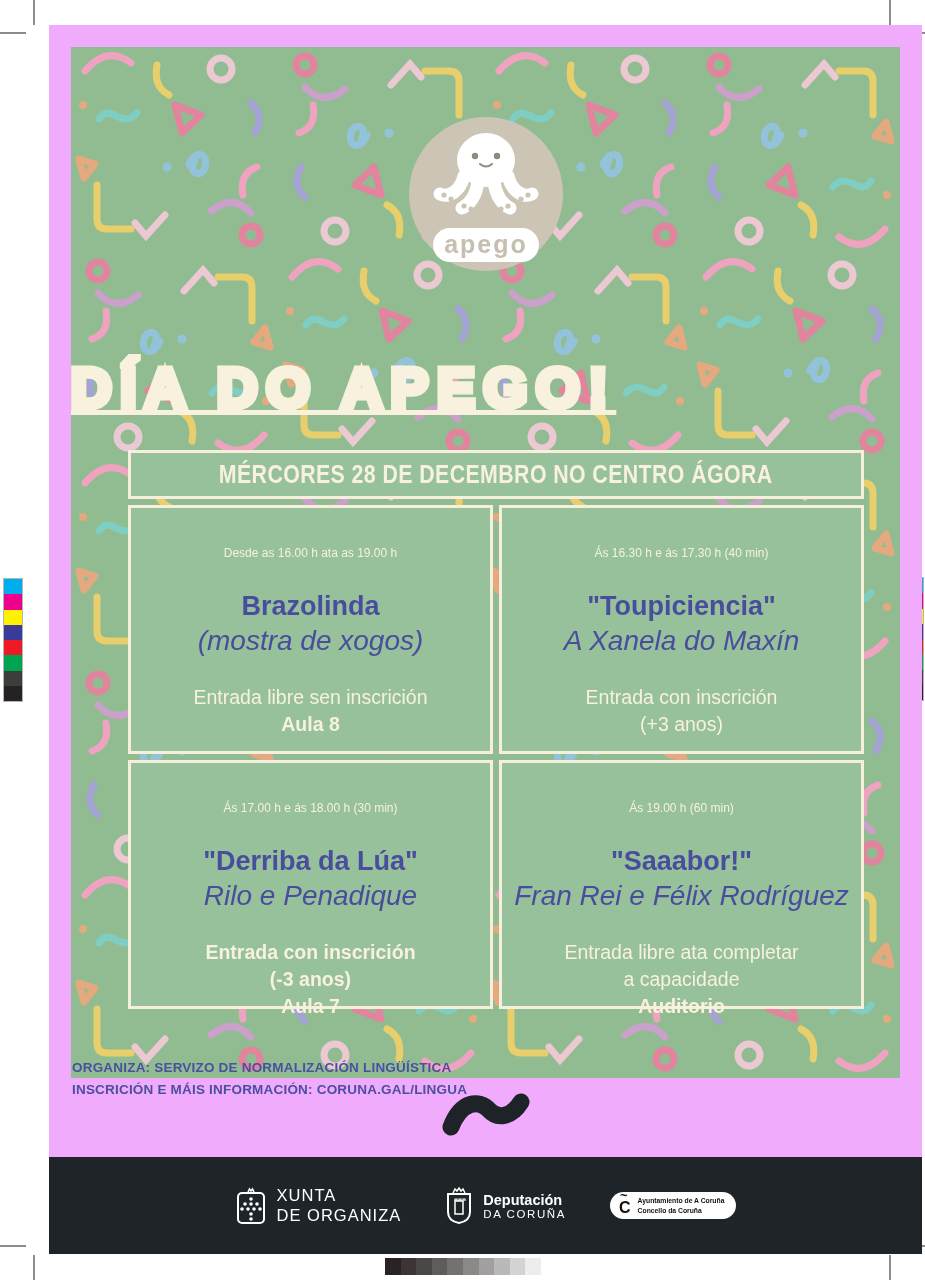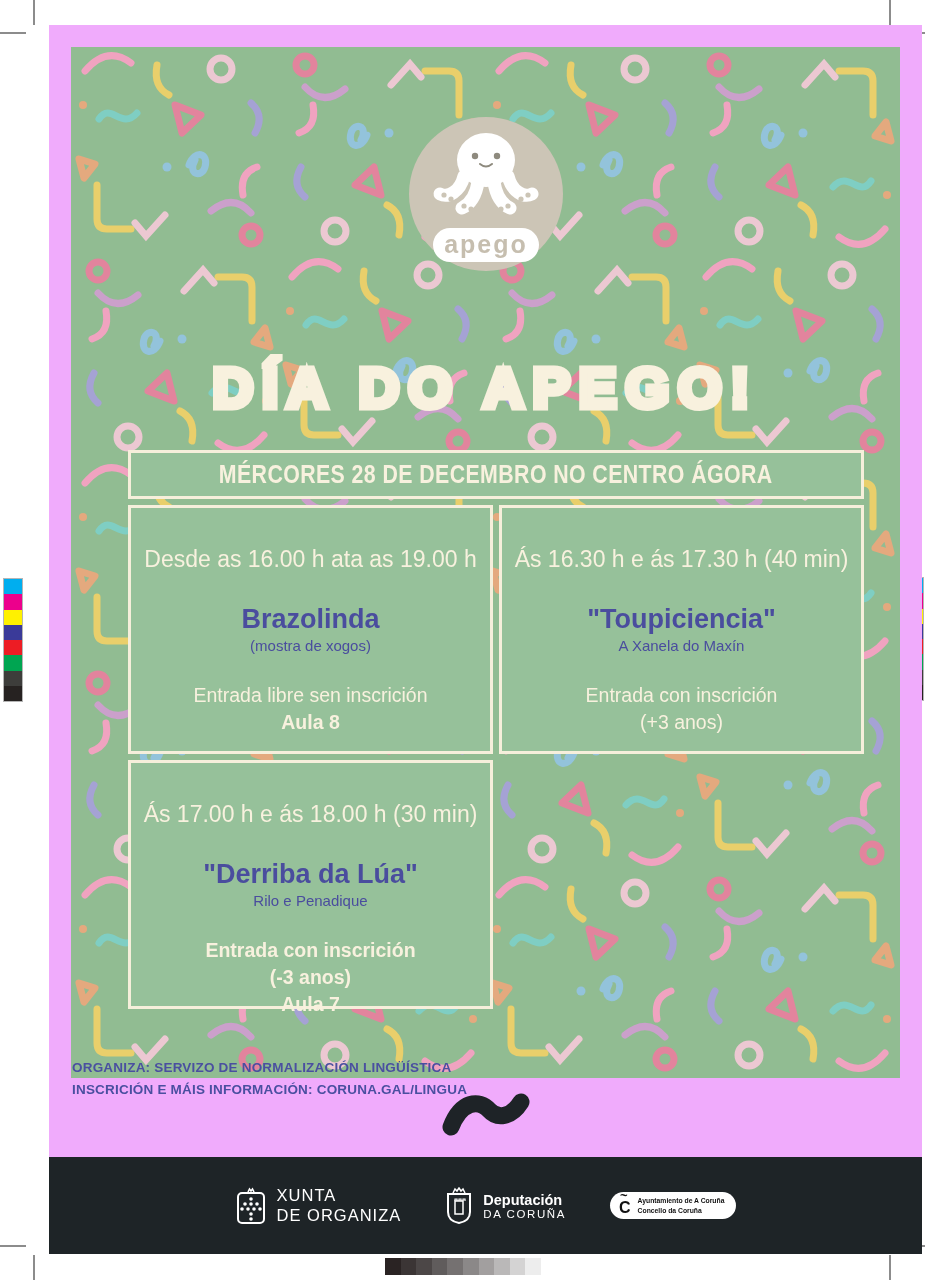--- a/index.html
+++ b/index.html
@@ -28,37 +28,37 @@
   
   .page { position:absolute; left:26px; top:25px; width:873px; height:1229px;
           background:#f0abfc;margin-left:23px; }
   .green-area { position:absolute; left:22px; top:22px; width:829px; height:1031px;
           background:#91bc92; overflow:hidden; }
   .confetti { position:absolute; left:0; top:0; }
   
   .logo-wrap { position:absolute; left:0; width:100%; top:70px;
                display:flex; justify-content:center; }
   
-  .poster-title { position:absolute; left:0; width:100%; top:308px; text-align:center;
+  .poster-title { position:absolute; left:0; width:100%; top:308px; text-align:left;
       font-size:56px; font-weight:800; letter-spacing:9px; color:#f8f1de;
-      -webkit-text-stroke:7px #f8f1de; white-space:nowrap; }
+      -webkit-text-stroke:7px #f8f1de; white-space:nowrap;text-decoration:underline; }
   
   .schedule { position:absolute; left:57px; top:403px; width:736px; }
   .sched-header { box-sizing:border-box; height:49px; border:3px solid #f6efdb;
       background:#96c19a; display:flex; align-items:center; justify-content:center;
       margin-bottom:6px; }
   .sched-header span { font-weight:bold; font-size:26px; color:#f8f1de;
       letter-spacing:0.5px; white-space:nowrap; display:inline-block;
       transform:scaleX(0.82); }
   .sched-grid { display:grid; grid-template-columns:1fr 1fr; gap:6px; }
   .cell { box-sizing:border-box; height:249px; border:3px solid #f6efdb;
       background:#96c19a; text-align:center; color:#f8f1de; padding-top:38px; }
-  .cell .time { font-size:23px; margin-bottom:30px; }
+  .cell .time { font-size:12px; margin-bottom:30px; }
   .cell .ttl  { font-size:27px; font-weight:bold; color:#4a4d9e; line-height:1.25; }
-  .cell .sub  { font-size:15px; color:#4a4d9e; line-height:1.2; margin-bottom:27px; }
+  .cell .sub  { font-size:28px; color:#4a4d9e; line-height:1.2; margin-bottom:27px;font-style:italic; }
   .cell .ln   { font-size:19.5px; line-height:1.38; }
   .cell .place{ font-size:19.5px; font-weight:bold; line-height:1.38; }
   .cell.bold-lines .ln { font-weight:bold; }
   
   .org-text { position:absolute; left:23px; top:1032px; color:#4a4fa0;
       font-size:13.5px; line-height:1.6; letter-spacing:0.2px; font-weight:600; }
   .org-text .lbl { font-weight:600; }
   .org-text .val { font-weight:800; }
   .tilde-wrap { position:absolute; left:50%; transform:translateX(-50%); top:1066px; }
   
@@ -225,20 +225,28 @@
 
         <div class="cell bold-lines">
           <div class="time">Ás 17.00 h e ás 18.00 h (30 min)</div>
           <div class="ttl">"Derriba da Lúa"</div>
           <div class="sub">Rilo e Penadique</div>
           <div class="ln">Entrada con inscrición</div>
           <div class="ln">(-3 anos)</div>
           <div class="place">Aula 7</div>
         </div>
 
+        <div class="cell">
+          <div class="time">Ás 19.00 h (60 min)</div>
+          <div class="ttl">"Saaabor!"</div>
+          <div class="sub">Fran Rei e Félix Rodríguez</div>
+          <div class="ln">Entrada libre ata completar</div>
+          <div class="ln">a capacidade</div>
+          <div class="place">Auditorio</div>
+        </div>
 
       </div>
     </div>
   </div>
 
   <div class="org-text">
     <div><span class="lbl">ORGANIZA: </span><span class="val">SERVIZO DE NORMALIZACIÓN LINGÜÍSTICA</span></div>
     <div><span class="lbl">INSCRICIÓN E MÁIS INFORMACIÓN: </span><span class="val">CORUNA.GAL/LINGUA</span></div>
   </div>
 

